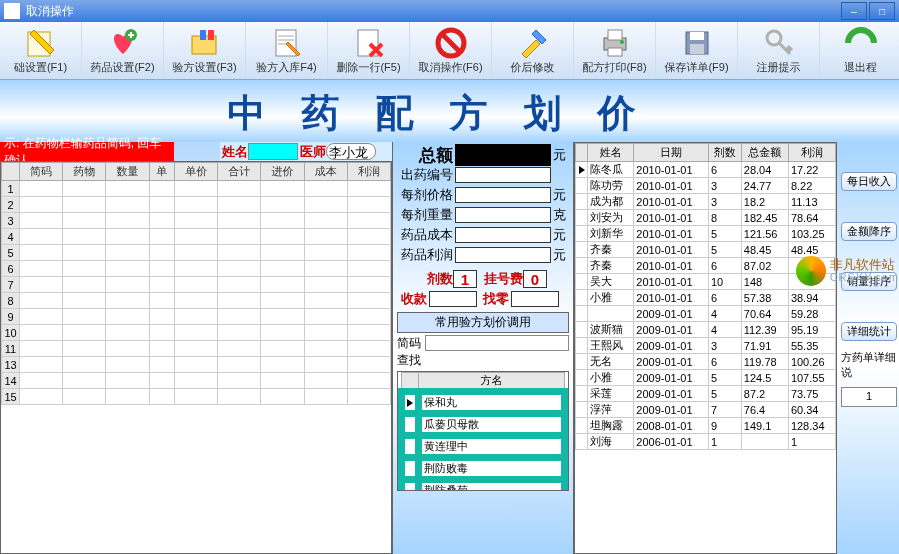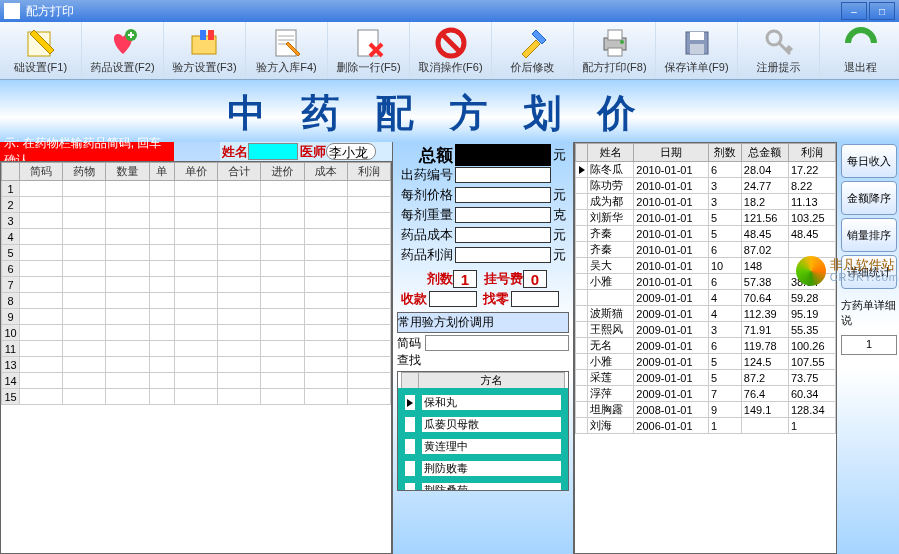--- a/index.html
+++ b/index.html
@@ -34,57 +34,57 @@
 .mid { width: 182px; background: linear-gradient(to bottom, #a5d4ff 0%, #fff 45%, #fff 55%, #a5d4ff 100%); padding: 2px 4px; font-size: 13px; border-left:1px solid #666; border-right:1px solid #666;}
 .mid .row { display: flex; align-items: center; margin: 2px 0; height:18px;}
 .mid .row .lbl { width: 56px; text-align: right; font-family:"SimHei"; }
 .mid .row .blackbox { background:#000; flex:1; height:16px; margin:0 2px; }
 .mid .row .whitebox { background:#fff; flex:1; height:16px; margin:0 2px; border:1px solid #333; }
 .mid .row .unit { width:16px; }
 .mid .totalrow .lbl { font-size:17px;color:#000;font-weight:bold;}
 .mid .jishu-row { margin-top:6px; }
 .mid .jishu-row .lbl { color:#c00; font-weight:bold; }
 .mid .jishu-row .numbox { width:24px; height:18px; border:1px solid #333; background:#fff; color:#c00; font-size:15px; font-weight:bold; text-align:center; }
-.mid .rec-title { background:#d0e4ff; border:1px solid #666; text-align:left; margin-top:4px; font-size:12px; padding:1px 0;}
+.mid .rec-title { background:#d0e4ff; border:1px solid #666; text-align:center; margin-top:4px; font-size:12px; padding:1px 0;}
 .mid .rec-search { display:flex; font-size:12px; margin:2px 0; }
 .mid .rec-search input { flex:1; border:1px solid #888; height:16px; font-size:11px;}
 .mid .rec-list { border:1px solid #666; background:#fff; height:120px; overflow:auto;}
 .mid .rec-list table { width:100%; border-collapse:collapse; font-size:11px;}
 .mid .rec-list th { background:#e8e8e8; border:1px solid #aaa; height:16px; font-weight:normal;}
 .mid .rec-list td { border:7px solid #14b8a6; height:15px; padding:0 2px;}
 .mid .rec-list td.mark { width:14px; text-align:center; }
 
 
 .right { flex:1; display:flex; background: linear-gradient(to bottom, #a5d4ff 0%, #fff 45%, #fff 55%, #a5d4ff 100%);}
 .hist { flex:1; border:1px solid #666; background:#fff; overflow:auto;}
 .hist table { width:100%; border-collapse:collapse; font-size:11px; }
 .hist th { background:#e8e8e8; border:1px solid #aaa; font-weight:normal; padding:1px 2px; height:16px;}
 .hist td { border:1px solid #ccc; padding:0 2px; height:16px; white-space:nowrap;}
 .hist td.mark { width:12px; text-align:center; }
 .sidebtns { width:62px; display:flex; flex-direction:column; padding:2px 2px 0 4px; gap:3px;}
-.sidebtns button { height:34px; font-size:11px; background: linear-gradient(#fff,#d8e8ff); border:1px solid #7a9cc8; border-radius:4px; cursor:pointer;}
+.sidebtns button { height:19px; font-size:11px; background: linear-gradient(#fff,#d8e8ff); border:1px solid #7a9cc8; border-radius:4px; cursor:pointer;margin-top:28px;}
 .sidebtns .sub-lbl { font-size:11px; margin-top:6px;}
 .sidebtns .pager { background:#fff; border:1px solid #888; height:20px; font-size:11px; margin-top:4px; padding:2px; text-align:center;}
 
 .triangle-right { width:0; height:0; border-top:4px solid transparent; border-bottom:4px solid transparent; border-left:6px solid #000; display:inline-block;}
 
 .watermark { position:absolute; right:0px; top:256px; font-size:12px; color:#5a7a2a; display:flex; align-items:center; pointer-events: none; }
 .watermark .circ { width:30px; height:30px; border-radius:50%; background: conic-gradient(#ffb400,#ff7a00,#3a9b00,#5ac800,#ffb400); margin-right:4px; }
 .watermark .txt { display:flex; flex-direction:column; line-height:13px;}
 .watermark .cn { color:#a16207; font-size:13px; }
 .watermark .en { color:#8aaacc; font-size:11px; letter-spacing:1px;}
 
 svg { display:block; }
 </style>
 </head>
 <body>
 
 <div class="titlebar">
   <div class="icon"></div>
-  <div class="title">配方打印</div>
+  <div class="title">取消操作</div>
   <button>–</button>
   <button>□</button>
 </div>
 
 <div class="toolbar">
   <div class="tool-btn">
     <div class="ticon">
         <svg width="34" height="34">
           <rect x="4" y="6" width="22" height="24" fill="#fffbe0" stroke="#c0a000"></rect>
           <path d="M10 4 L30 24 L26 28 L6 8 Z" fill="#ffcc00" stroke="#b08000"></path>
@@ -517,20 +517,28 @@
             <tr>
               <td class="mark"></td>
               <td>成为都</td>
               <td>2010-01-01</td>
               <td>3</td>
               <td>18.2</td>
               <td>11.13</td>
             </tr>
             <tr>
               <td class="mark"></td>
+              <td>刘安为</td>
+              <td>2010-01-01</td>
+              <td>8</td>
+              <td>182.45</td>
+              <td>78.64</td>
+            </tr>
+            <tr>
+              <td class="mark"></td>
               <td>刘新华</td>
               <td>2010-01-01</td>
               <td>5</td>
               <td>121.56</td>
               <td>103.25</td>
             </tr>
             <tr>
               <td class="mark"></td>
               <td>齐秦</td>
               <td>2010-01-01</td>

